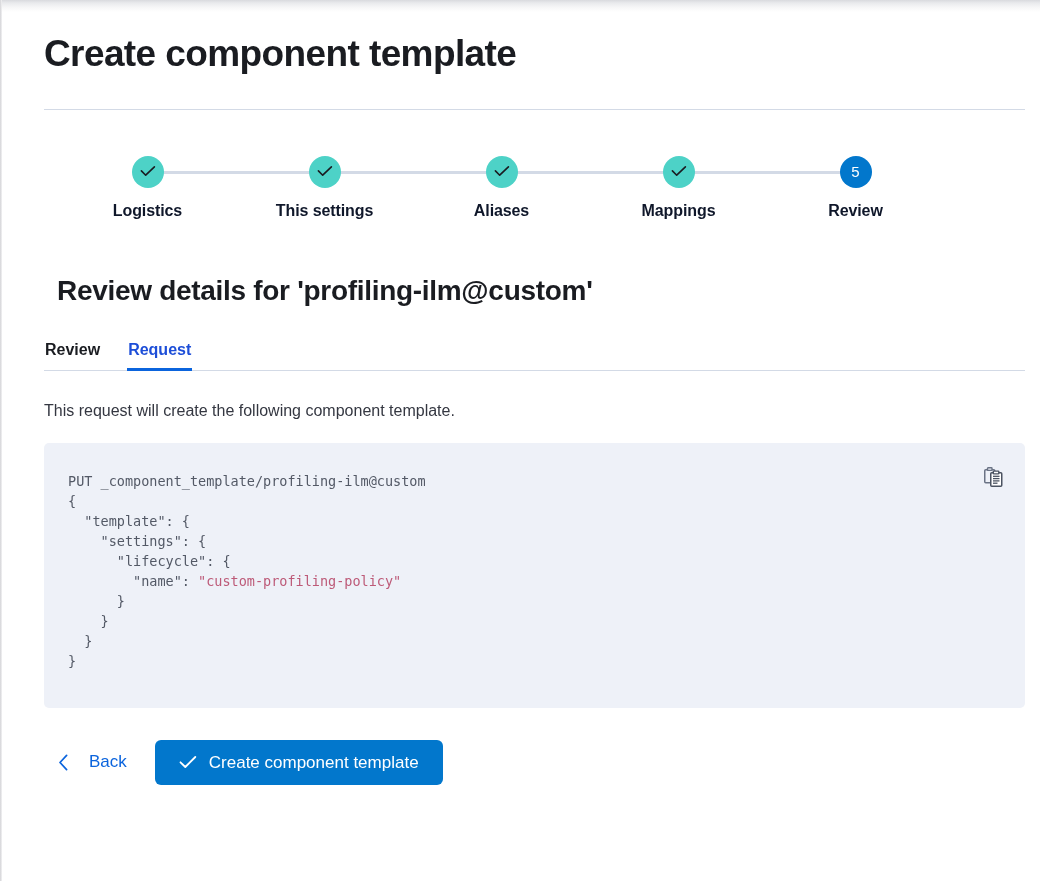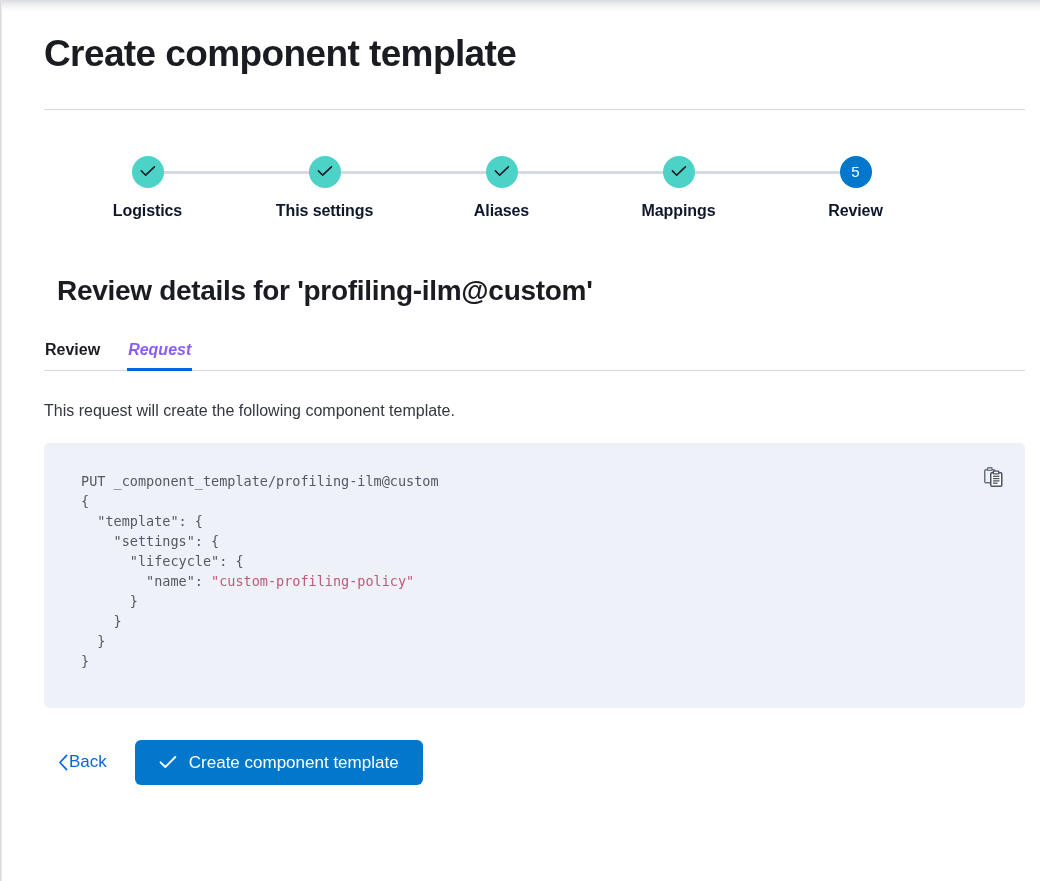--- a/index.html
+++ b/index.html
@@ -144,42 +144,41 @@
     color: #1a1c21;
     padding: 6px 1px 9px 1px;
     border-bottom: 3px solid transparent;
     margin-bottom: -1px;
     cursor: pointer;
     background: none;
     border-left: none; border-right: none; border-top: none;
     font-family: inherit;
   }
   .tab.active {
-    color: #8b5cf6;
+    color: #1d4ed8;
     border-bottom-color: #0b64dd;
-    font-style: italic;
   }
 
   
   .description {
     margin-top: 28px;
     font-size: 16px;
     line-height: 1.45;
     color: #343741;
   }
 
   
   .code-wrap {
     margin-top: 21px;
     position: relative;
     width: 981px;
     background: #eef1f8;
     border-radius: 5px;
     box-sizing: border-box;
-    padding: 28px 30px 30px 37px;
+    padding: 28px 30px 30px 24px;
     min-height: 265px;
   }
   pre.code {
     margin: 0;
     font-family: "DejaVu Sans Mono", "Liberation Mono", monospace;
     font-size: 13.5px;
     line-height: 20px;
     color: #535966;
     white-space: pre;
   }
@@ -203,21 +202,21 @@
   .footer {
     margin-top: 32px;
     display: flex;
     align-items: center;
     gap: 26px;
     padding-left: 12px;
   }
   .back-btn {
     display: flex;
     align-items: center;
-    gap: 0;
+    gap: 20px;
     color: #0b64dd;
     font-size: 17px;
     font-weight: 400;
     background: none;
     border: none;
     cursor: pointer;
     font-family: inherit;
     padding: 6px 2px;
   }
   .primary-btn {

